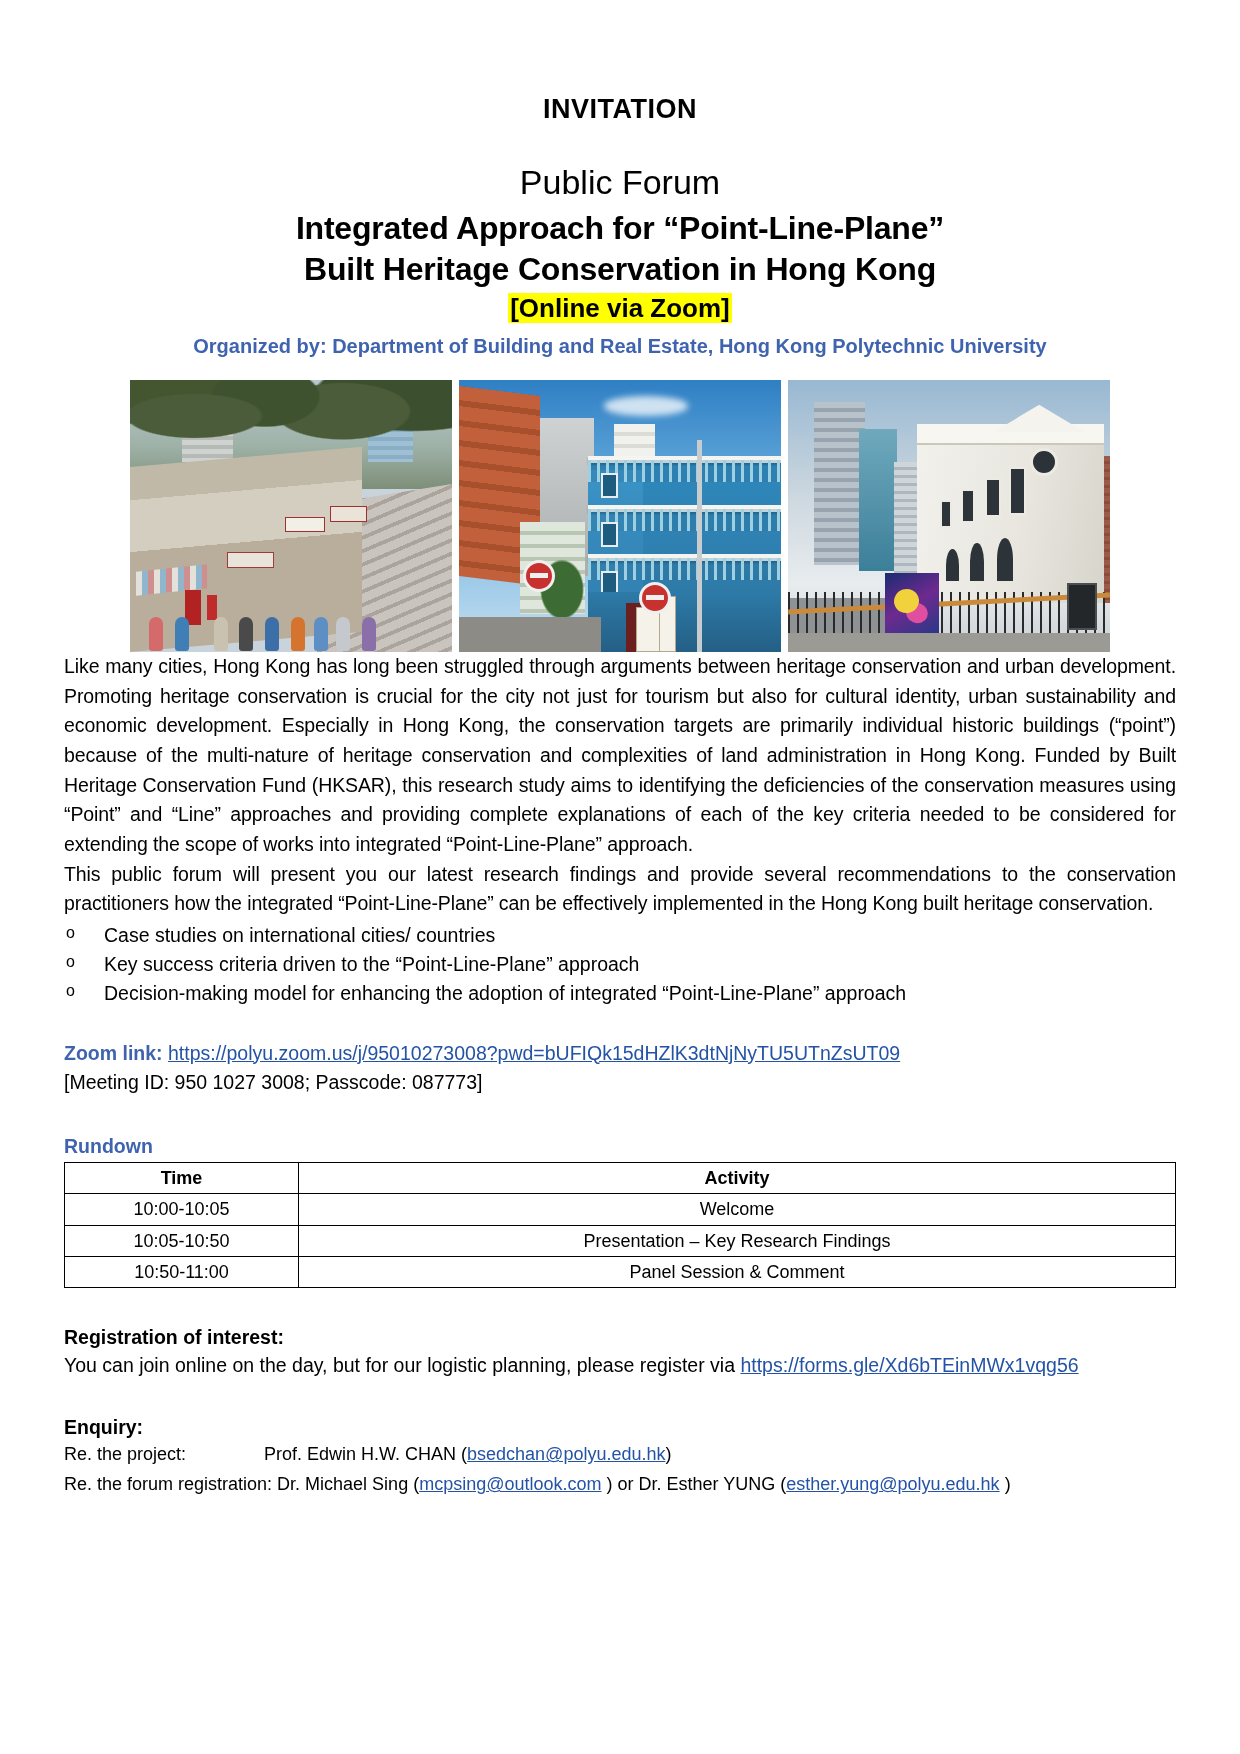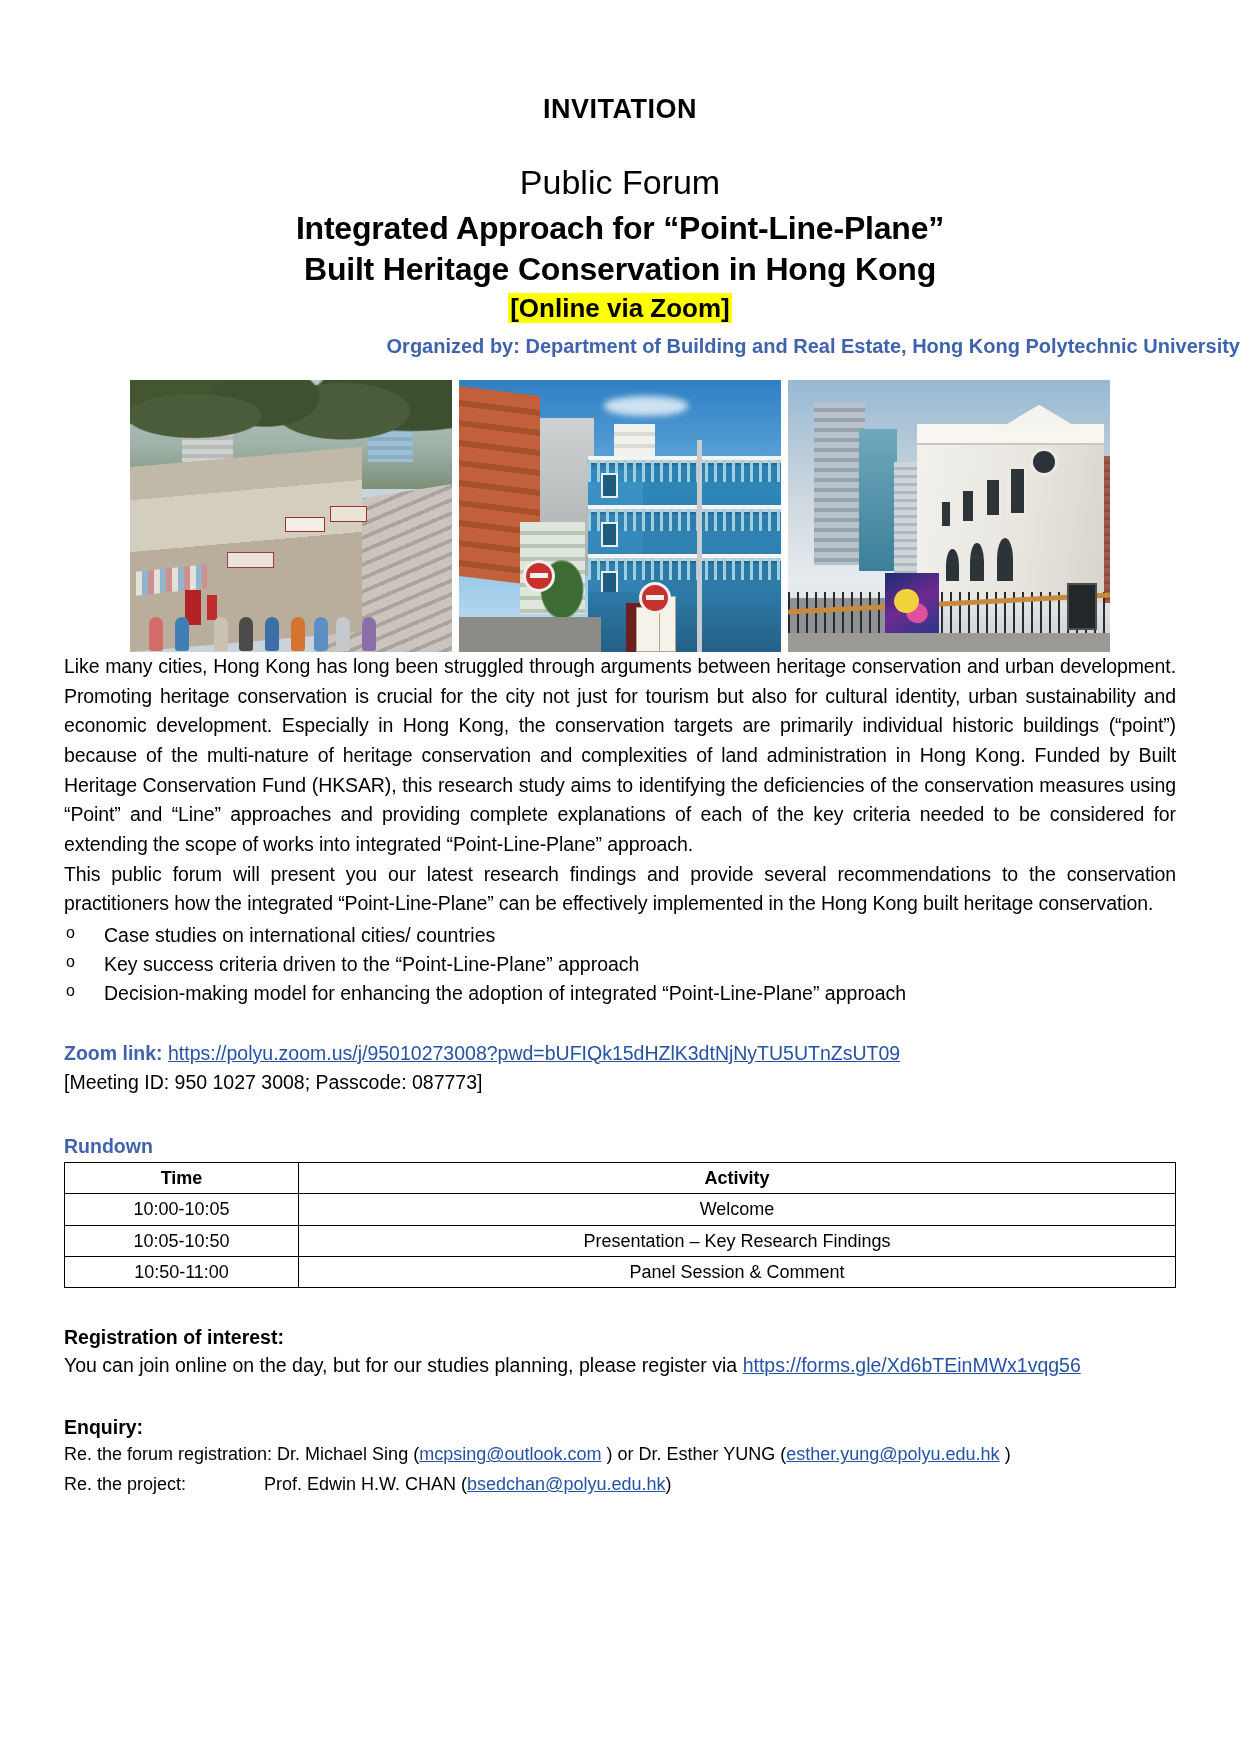--- a/index.html
+++ b/index.html
@@ -61,21 +61,21 @@
     margin-top: 2px;
   }
   .hdr-zoomline span.hl {
     font-size: 26px;
     font-weight: bold;
     color: #000000;
     background: #ffff00;
     padding: 0 2px;
   }
   .hdr-organized {
-    text-align: right;
+    text-align: center;
     font-size: 20px;
     font-weight: bold;
     color: #3f63ae;
     margin-top: 10px;
     line-height: 1.2;
   }
 
   
   .photo-row {
     display: flex;
@@ -452,21 +452,21 @@
         </tr>
         <tr>
           <td class="col-time">10:50-11:00</td>
           <td>Panel Session &amp; Comment</td>
         </tr>
       </tbody>
     </table>
 
     <div class="reg-title">Registration of interest:</div>
     <div class="reg-text">
-      <span>You can join online on the day, but for our studies planning, please register via </span><a class="link" href="#">https://forms.gle/Xd6bTEinMWx1vqg56</a>
+      <span>You can join online on the day, but for our logistic planning, please register via </span><a class="link" href="#">https://forms.gle/Xd6bTEinMWx1vqg56</a>
     </div>
 
     <div class="enq-title">Enquiry:</div>
+    <div class="enq-line"><span class="enq-indent">Re. the project:</span><span>Prof. Edwin H.W. CHAN (</span><a class="link" href="#">bsedchan@polyu.edu.hk</a><span>)</span></div>
     <div class="enq-line wrap"><span>Re. the forum registration: Dr. Michael Sing (</span><a class="link" href="#">mcpsing@outlook.com</a><span> ) or Dr. Esther YUNG  (</span><a class="link" href="#">esther.yung@polyu.edu.hk</a><span> )</span></div>
-    <div class="enq-line"><span class="enq-indent">Re. the project:</span><span>Prof. Edwin H.W. CHAN (</span><a class="link" href="#">bsedchan@polyu.edu.hk</a><span>)</span></div>
 
   </div>
 </div>
 
 </body></html>

